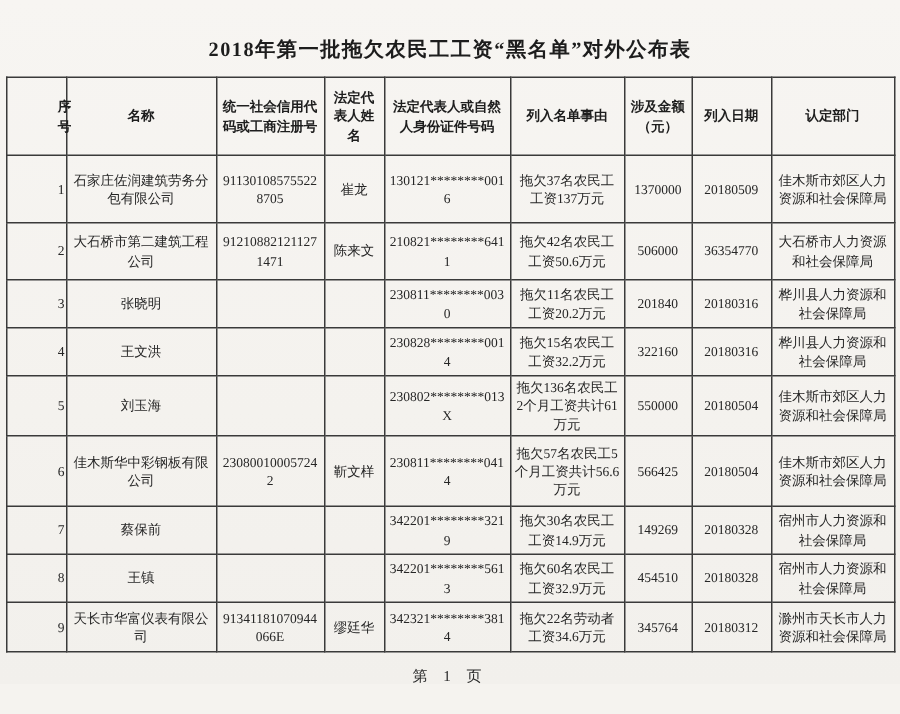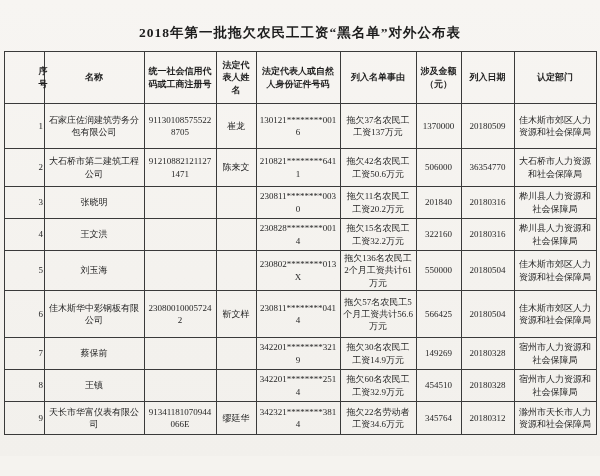--- a/index.html
+++ b/index.html
@@ -178,33 +178,34 @@
           <td class="c5">拖欠30名农民工工资14.9万元</td>
           <td class="c6">149269</td>
           <td class="c7">20180328</td>
           <td class="c8">宿州市人力资源和社会保障局</td>
         </tr>
         <tr>
           <td class="c0">8</td>
           <td class="c1">王镇</td>
           <td class="c2"></td>
           <td class="c3"></td>
-          <td class="c4">342201********2514</td>
+          <td class="c4">342201********5613</td>
           <td class="c5">拖欠60名农民工工资32.9万元</td>
           <td class="c6">454510</td>
           <td class="c7">20180328</td>
           <td class="c8">宿州市人力资源和社会保障局</td>
         </tr>
         <tr>
           <td class="c0">9</td>
           <td class="c1">天长市华富仪表有限公司</td>
           <td class="c2">91341181070944066E</td>
           <td class="c3">缪廷华</td>
           <td class="c4">342321********3814</td>
           <td class="c5">拖欠22名劳动者工资34.6万元</td>
           <td class="c6">345764</td>
           <td class="c7">20180312</td>
           <td class="c8">滁州市天长市人力资源和社会保障局</td>
         </tr>
       </tbody>
   </table>
 
+  <div class="footer">第 1 页</div>
 </div>
 
 </body></html>

